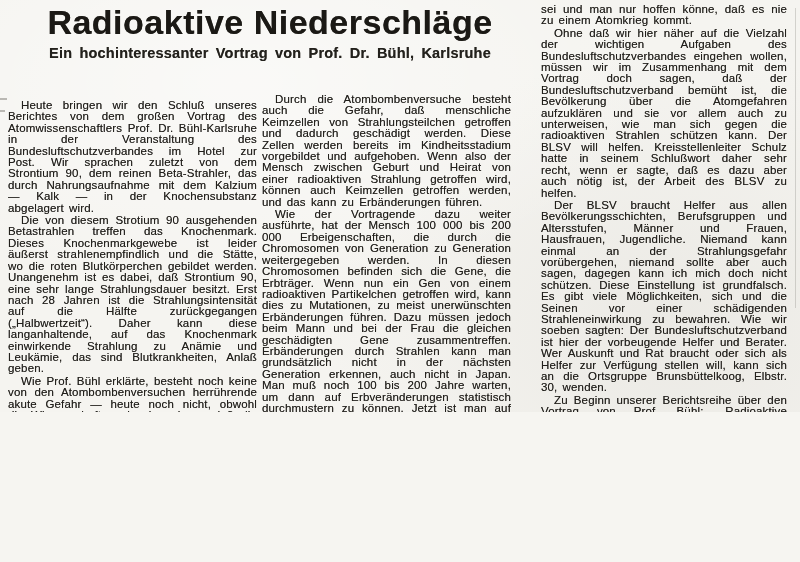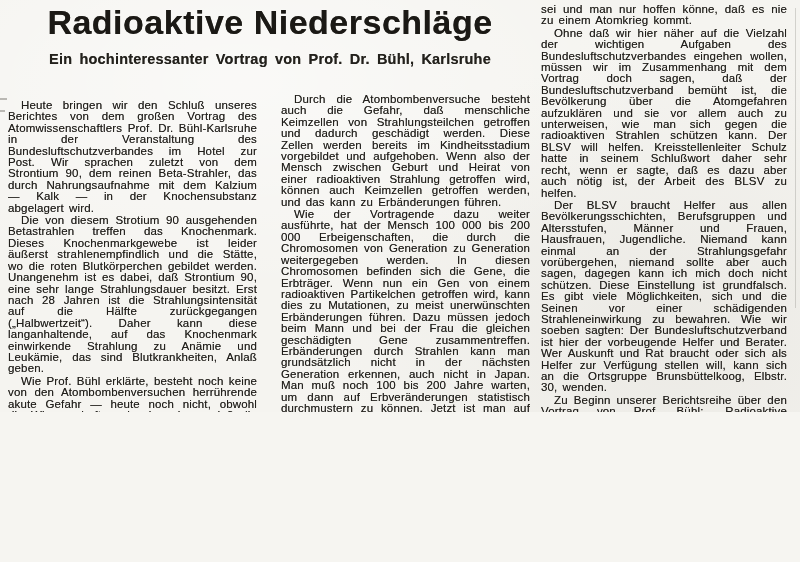--- a/index.html
+++ b/index.html
@@ -29,39 +29,39 @@
   .headline {
     margin: 0;
     font-size: 34px;
     line-height: 33px;
     font-weight: bold;
     letter-spacing: 0.5px;
     color: #1b1915;
     text-shadow: 0 0 0.6px rgba(27,25,21,0.7);
   }
   .subtitle {
-    margin-top: 12px;
+    margin-top: 6px;
     font-size: 14.5px;
     font-weight: bold;
     word-spacing: 3px;
     letter-spacing: 0.2px;
     color: #23211c;
     text-shadow: 0 0 0.5px rgba(30,28,24,0.6);
   }
   .col {
     position: absolute;
     font-size: 11.5px;
     line-height: 11.4px;
     text-align: justify;
     word-spacing: 1.8px;
     letter-spacing: 0.15px;
     text-shadow: 0 0 0.5px rgba(33,31,27,0.65);
   }
   .col1 { left: 8px;   top: 100px; width: 257px; height: 466px; }
-  .col2 { left: 281px; top: 94px; width: 257px; height: 466px; }
+  .col2 { left: 262px; top: 94px; width: 257px; height: 466px; }
   .col3 { left: 541px; top: 4px;  width: 254px; height: 556px; }
   .col p { margin: 0 8px 1px 0; text-indent: 13px; }
   .col p.noindent { text-indent: 0; }
   .endmark {
     float: right;
     font-size: 13px;
     line-height: 11px;
     text-indent: 0;
     margin-right: 14px;
   }

